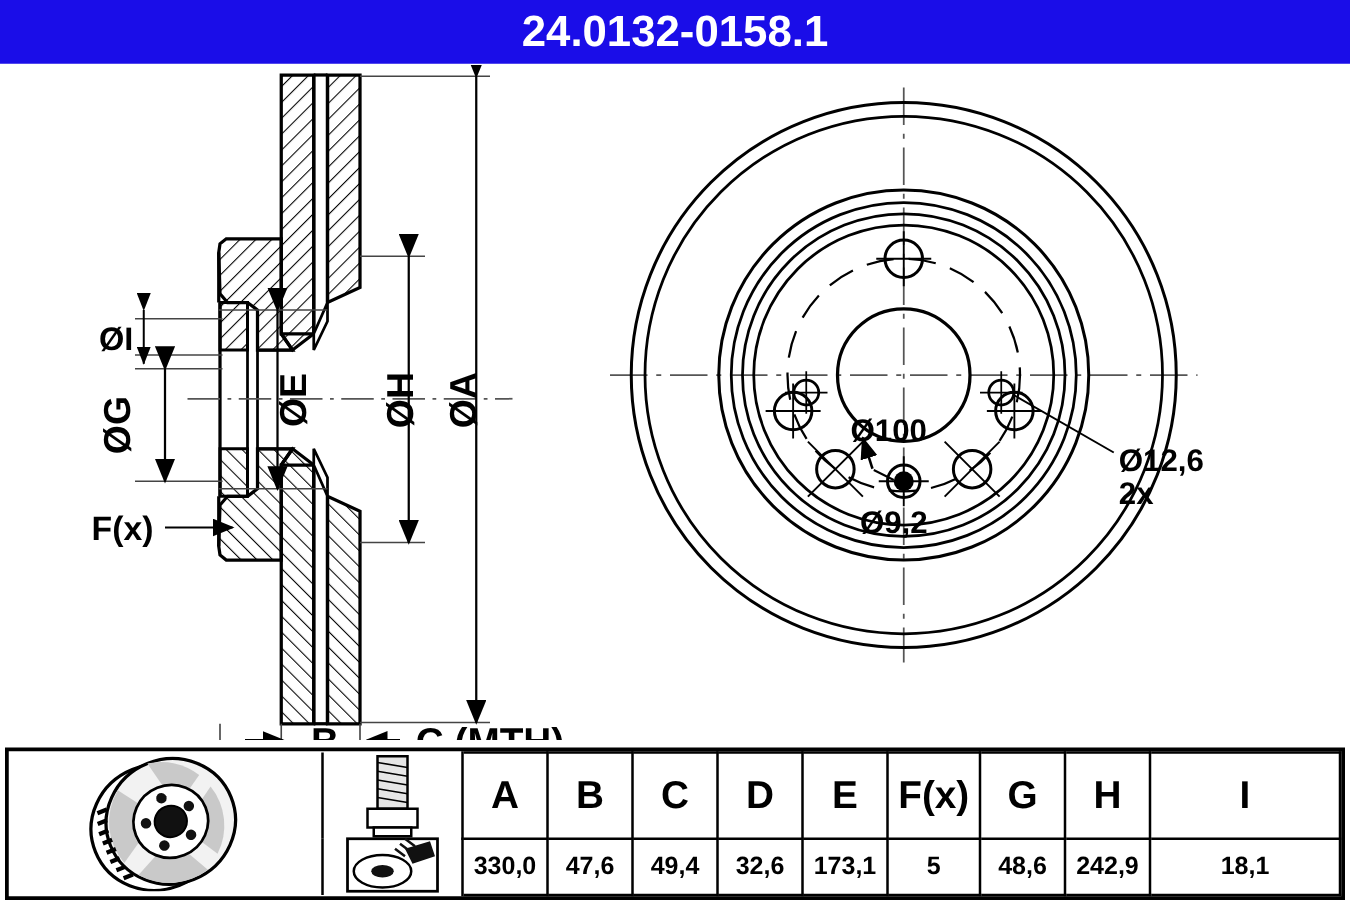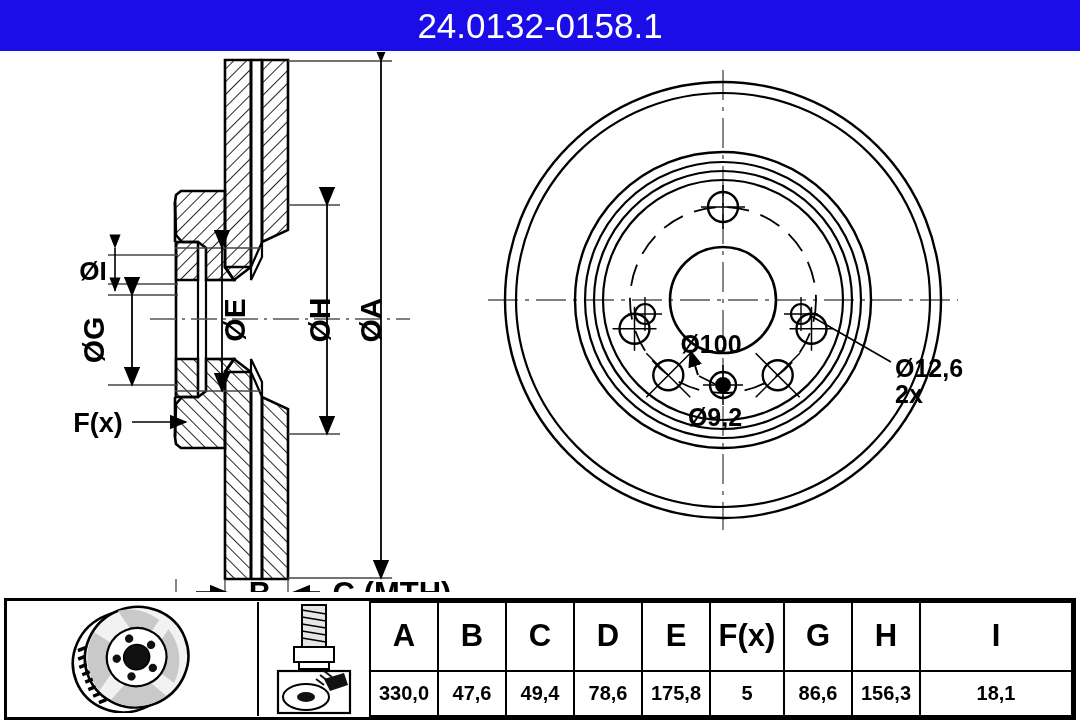--- a/index.html
+++ b/index.html
@@ -29,21 +29,21 @@
     position:absolute;
     left:0; top:0; right:0; bottom:0;
     display:flex;
     align-items:center;
     justify-content:center;
     gap:60px;
   }
   .header-text{
     color:#ffffff;
     font-size:35px;
-    font-weight:normal;
+    font-weight:bold;
     letter-spacing:0px;
     line-height:1;
     font-family:"Liberation Sans", sans-serif;
   }
 
   
   #note{
     position:absolute;
     left:6px; top:60px;
     width:230px;
@@ -397,24 +397,24 @@
         <td>E</td>
         <td class="hdr-fx" style="width:72px;">F(x)</td>
         <td>G</td>
         <td>H</td>
         <td style="width:150px;">I</td>
       </tr>
       <tr class="value-row">
         <td>330,0</td>
         <td>47,6</td>
         <td>49,4</td>
-        <td>78,6</td>
-        <td>175,8</td>
+        <td>32,6</td>
+        <td>173,1</td>
         <td>5</td>
-        <td>86,6</td>
-        <td>156,3</td>
+        <td>48,6</td>
+        <td>242,9</td>
         <td>18,1</td>
       </tr>
     </tbody>
       </table>
   </div>
 
 </div>
 
 </body></html>

